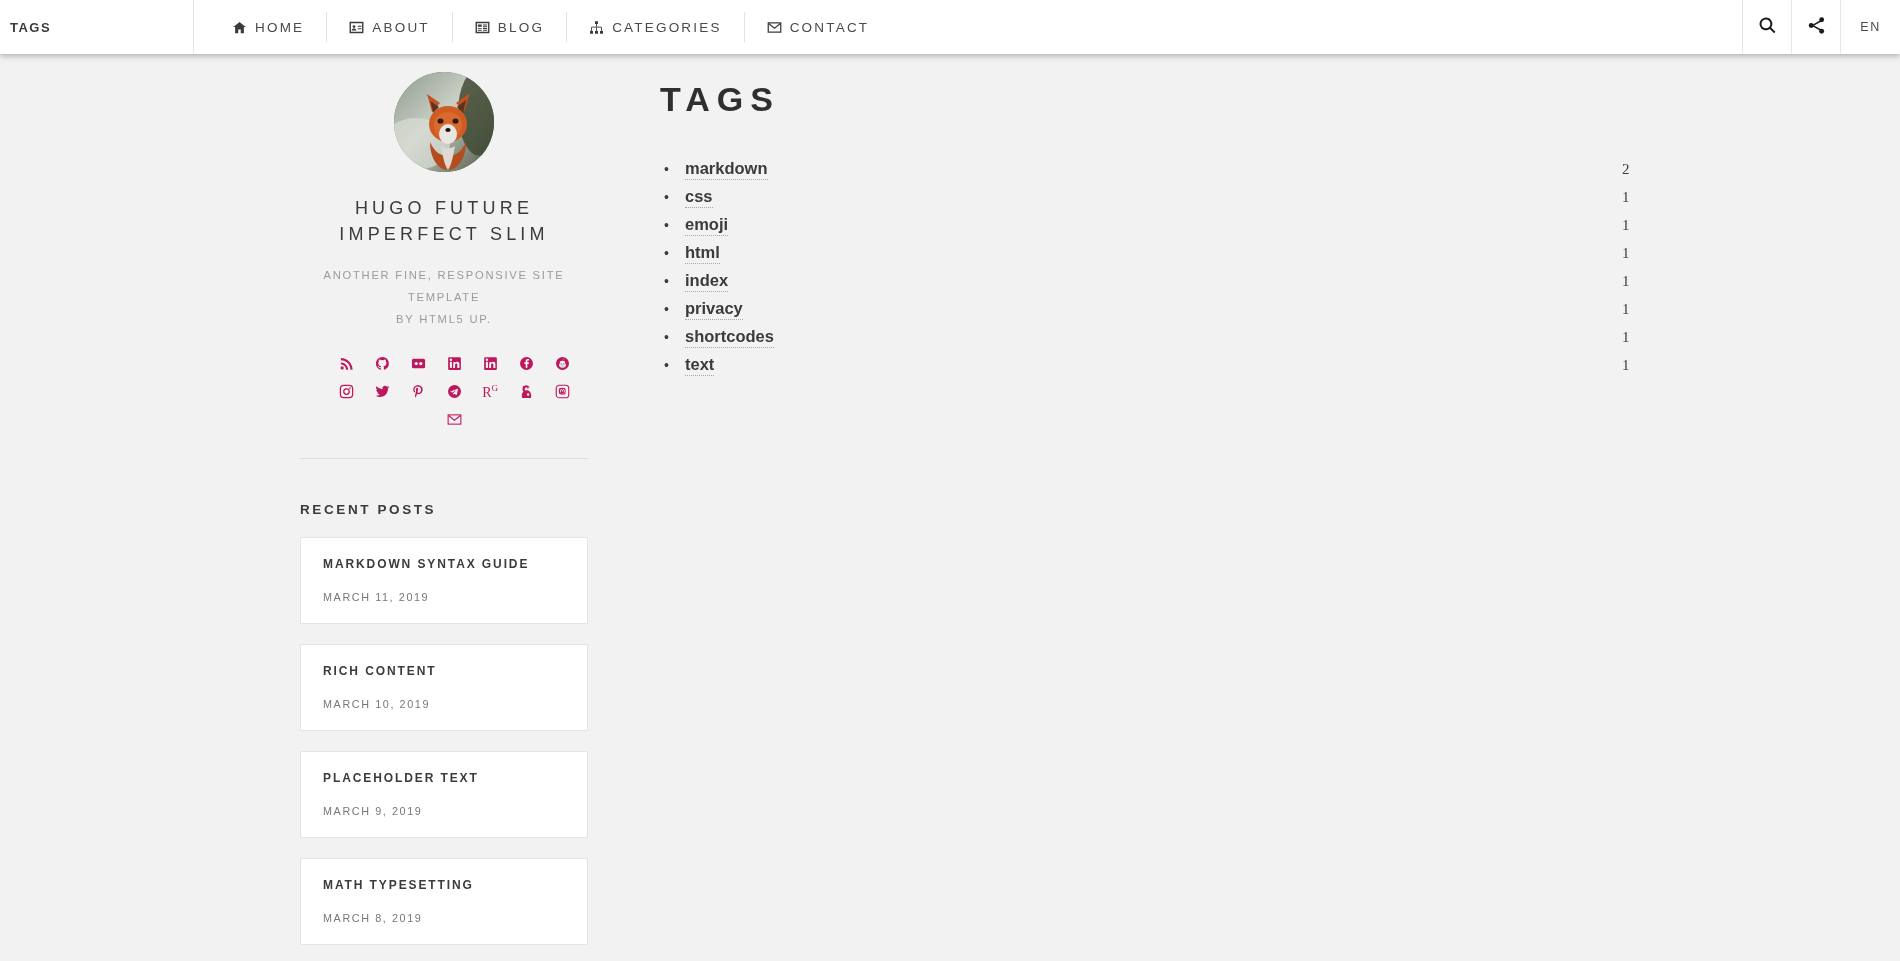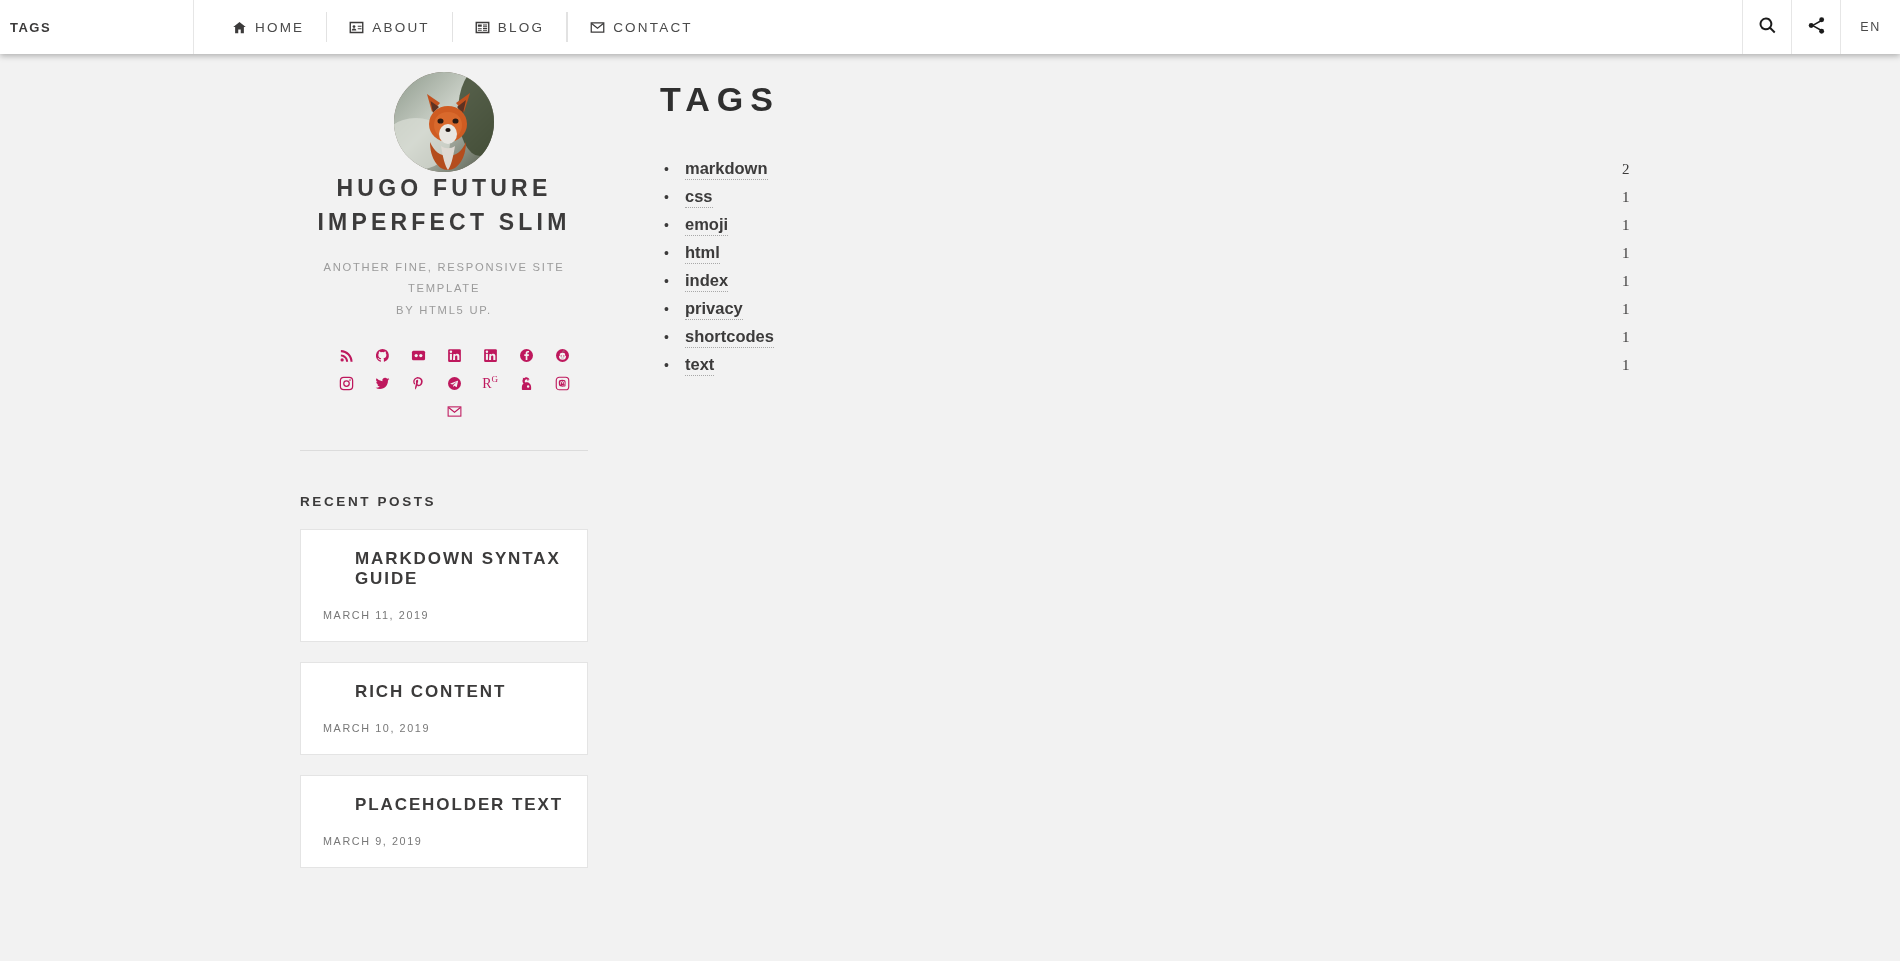--- a/index.html
+++ b/index.html
@@ -108,23 +108,24 @@
     width: 100px; height: 100px;
     border-radius: 50%;
     margin: 0 auto;
     overflow: hidden;
     background: #6f6257;
     position: relative;
   }
   .avatar svg { display:block; width:100%; height:100%; }
 
   .site-title {
+    margin-top: 23px;
     text-align: center;
-    font-size: 23px;
-    font-weight: bold;
+    font-size: 18px;
+    font-weight: normal;
     letter-spacing: 4.2px;
     line-height: 1.47;
     color: #3c3b3b;
   }
 
   .site-sub {
     margin-top: 17px;
     text-align: center;
     font-size: 11.2px;
     letter-spacing: 1.75px;
@@ -168,25 +169,24 @@
   }
 
   .post-card {
     margin-top: 20px;
     width: 288px;
     background: #ffffff;
     border: 1px solid #e4e4e4;
     padding: 19px 22px 20px 22px;
   }
   .post-title {
-    font-size: 17px;
+    font-size: 12px;
     font-weight: bold;
     letter-spacing: 1.9px;
     color: #3c3b3b;
-    margin-left: 32px;
   }
   .post-date {
     margin-top: 20px;
     font-size: 10.8px;
     letter-spacing: 1.6px;
     color: #777777;
   }
 
   
   #main {
@@ -274,20 +274,31 @@
       <span class="nav-ico">
         <svg viewBox="0 0 24 24">
             <path d="M2 4h20v16H2z" fill="none" stroke="currentColor" stroke-width="2.2"></path>
             <path d="M4.6 7.2h6.2v3.4H4.6zM4.6 12.6h6.2v1.5H4.6zM4.6 15.6h6.2v1.5H4.6zM12.8 7.2h6.6v1.5h-6.6zM12.8 10h6.6v1.5h-6.6zM12.8 12.8h6.6v1.5h-6.6zM12.8 15.6h6.6v1.5h-6.6z"></path>
           </svg>
       </span>
       <span>BLOG</span>
     </a>
     <span class="nav-sep"></span>
 
+    <a class="nav-item" href="#">
+      <span class="nav-ico">
+        <svg viewBox="0 0 24 24">
+            <path d="M9.6 2h4.8v4.4H9.6zM1.6 17.6h4.8V22H1.6zM9.6 17.6h4.8V22H9.6zM17.6 17.6h4.8V22h-4.8z"></path>
+            <path d="M11.3 6.4h1.4v4.2h-1.4z"></path>
+            <path d="M4 10.6h16v1.5H4z"></path>
+            <path d="M3.3 11.6h1.4v6h-1.4zM11.3 11.6h1.4v6h-1.4zM19.3 11.6h1.4v6h-1.4z"></path>
+          </svg>
+      </span>
+      <span>CATEGORIES</span>
+    </a>
     <span class="nav-sep"></span>
 
     <a class="nav-item" href="#">
       <span class="nav-ico">
         <svg viewBox="0 0 24 24">
             <path d="M2 4.5h20v15H2z" fill="none" stroke="currentColor" stroke-width="2"></path>
             <path d="M2.6 5.6 12 13l9.4-7.4" fill="none" stroke="currentColor" stroke-width="2"></path>
           </svg>
       </span>
       <span>CONTACT</span>
@@ -469,20 +480,24 @@
     <a class="post-card" href="#" style="display:block; text-decoration:none;">
       <div class="post-title">RICH CONTENT</div>
       <div class="post-date">MARCH 10, 2019</div>
     </a>
 
     <a class="post-card" href="#" style="display:block; text-decoration:none;">
       <div class="post-title">PLACEHOLDER TEXT</div>
       <div class="post-date">MARCH 9, 2019</div>
     </a>
 
+    <a class="post-card" href="#" style="display:block; text-decoration:none;">
+      <div class="post-title">MATH TYPESETTING</div>
+      <div class="post-date">MARCH 8, 2019</div>
+    </a>
 
   </aside>
 
   <main id="main">
     <h1 class="page-title">TAGS</h1>
 
     <ul class="tag-list">
       <li>
         <a class="tag-link" href="#">markdown</a>
         <span class="tag-count">2</span>

